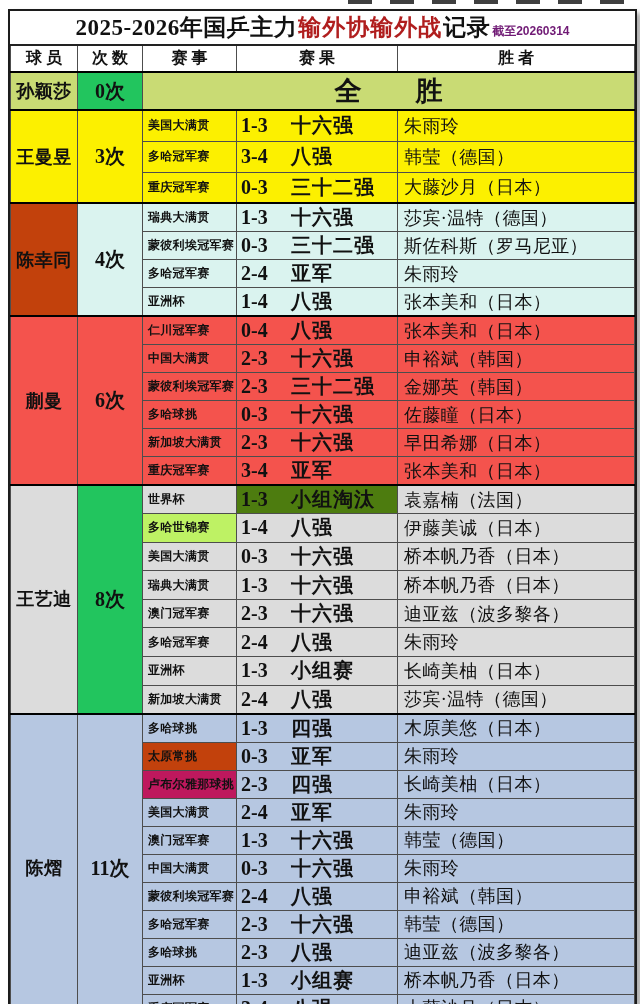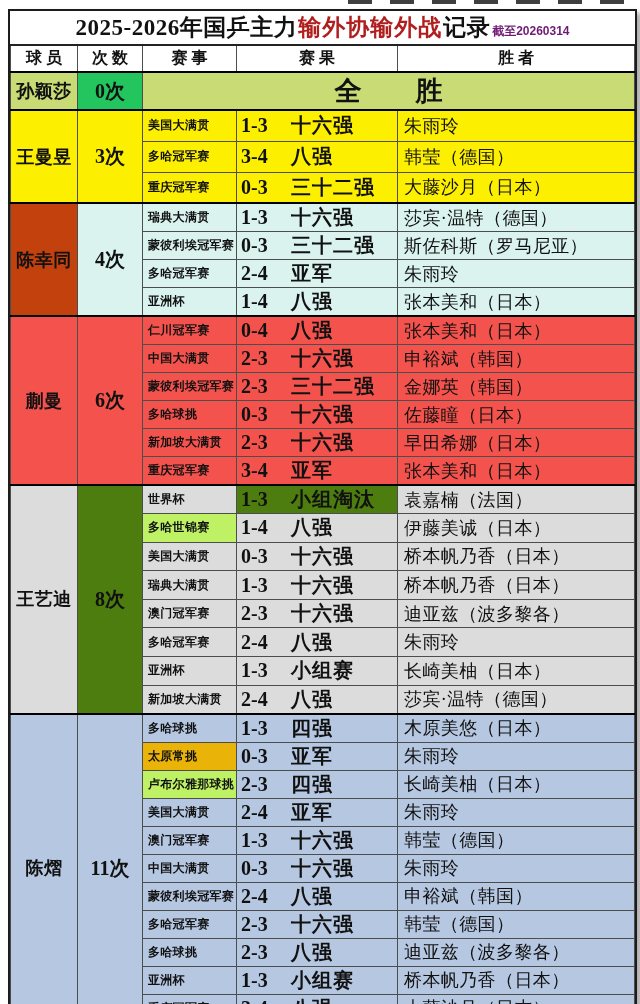--- a/index.html
+++ b/index.html
@@ -198,21 +198,21 @@
           <td class="result" style="background: rgb(244, 83, 77);"><span class="score">2-3</span><span class="round">十六强</span></td>
           <td class="winner" style="background: rgb(244, 83, 77);">早田希娜（日本）</td>
         </tr>
         <tr style="height: 26.5px;">
           <td class="event" style="background: rgb(244, 83, 77);">重庆冠军赛</td>
           <td class="result" style="background: rgb(244, 83, 77);"><span class="score">3-4</span><span class="round">亚军</span></td>
           <td class="winner" style="background: rgb(244, 83, 77);">张本美和（日本）</td>
         </tr>
         <tr class="sec-top" style="height: 28.6px;">
           <td rowspan="8" class="player" style="background: rgb(220, 220, 220);">王艺迪</td>
-          <td rowspan="8" class="count" style="background: #4d7c0f;">8次</td>
+          <td rowspan="8" class="count" style="background: #22c55e;">8次</td>
           <td class="event" style="background: rgb(220, 220, 220);">世界杯</td>
           <td class="result" style="background: #4d7c0f;"><span class="score">1-3</span><span class="round">小组淘汰</span></td>
           <td class="winner" style="background: rgb(220, 220, 220);">袁嘉楠（法国）</td>
         </tr>
         <tr style="height: 28.6px;">
           <td class="event" style="background: #bef264;">多哈世锦赛</td>
           <td class="result" style="background: rgb(220, 220, 220);"><span class="score">1-4</span><span class="round">八强</span></td>
           <td class="winner" style="background: rgb(220, 220, 220);">伊藤美诚（日本）</td>
         </tr>
         <tr style="height: 28.6px;">
@@ -246,26 +246,26 @@
           <td class="winner" style="background: rgb(220, 220, 220);">莎宾·温特（德国）</td>
         </tr>
         <tr class="sec-top" style="height: 26.8px;">
           <td rowspan="11" class="player" style="background: rgb(182, 199, 225);">陈熠</td>
           <td rowspan="11" class="count" style="background: rgb(182, 199, 225);">11次</td>
           <td class="event" style="background: rgb(182, 199, 225);">多哈球挑</td>
           <td class="result" style="background: rgb(182, 199, 225);"><span class="score">1-3</span><span class="round">四强</span></td>
           <td class="winner" style="background: rgb(182, 199, 225);">木原美悠（日本）</td>
         </tr>
         <tr style="height: 26.8px;">
-          <td class="event" style="background: #eab308; margin-top: 12px;">太原常挑</td>
+          <td class="event" style="background: #c2410c; margin-top: 12px;">太原常挑</td>
           <td class="result" style="background: rgb(182, 199, 225);"><span class="score">0-3</span><span class="round">亚军</span></td>
           <td class="winner" style="background: rgb(182, 199, 225);">朱雨玲</td>
         </tr>
         <tr style="height: 26.8px;">
-          <td class="event" style="background: #bef264;">卢布尔雅那球挑</td>
+          <td class="event" style="background: #be185d;">卢布尔雅那球挑</td>
           <td class="result" style="background: rgb(182, 199, 225);"><span class="score">2-3</span><span class="round">四强</span></td>
           <td class="winner" style="background: rgb(182, 199, 225);">长崎美柚（日本）</td>
         </tr>
         <tr style="height: 26.8px;">
           <td class="event" style="background: rgb(182, 199, 225);">美国大满贯</td>
           <td class="result" style="background: rgb(182, 199, 225);"><span class="score">2-4</span><span class="round">亚军</span></td>
           <td class="winner" style="background: rgb(182, 199, 225);">朱雨玲</td>
         </tr>
         <tr style="height: 26.8px;">
           <td class="event" style="background: rgb(182, 199, 225);">澳门冠军赛</td>

